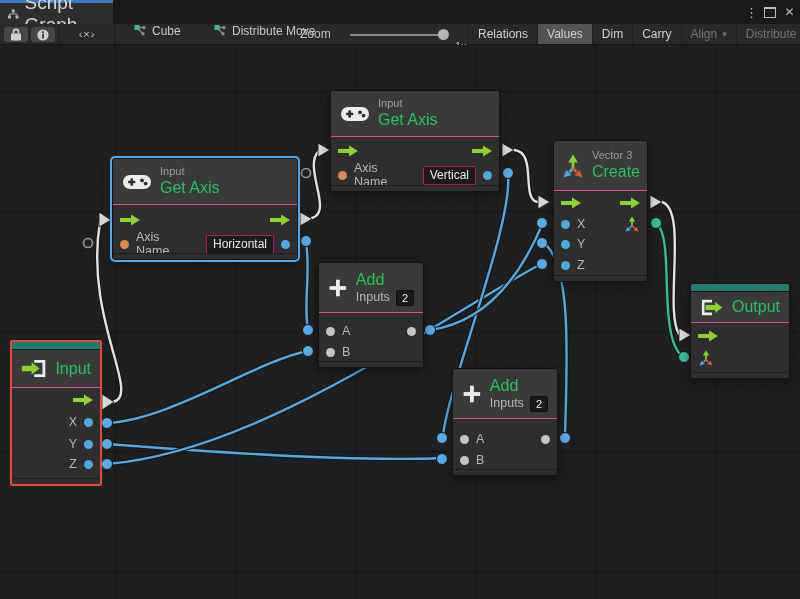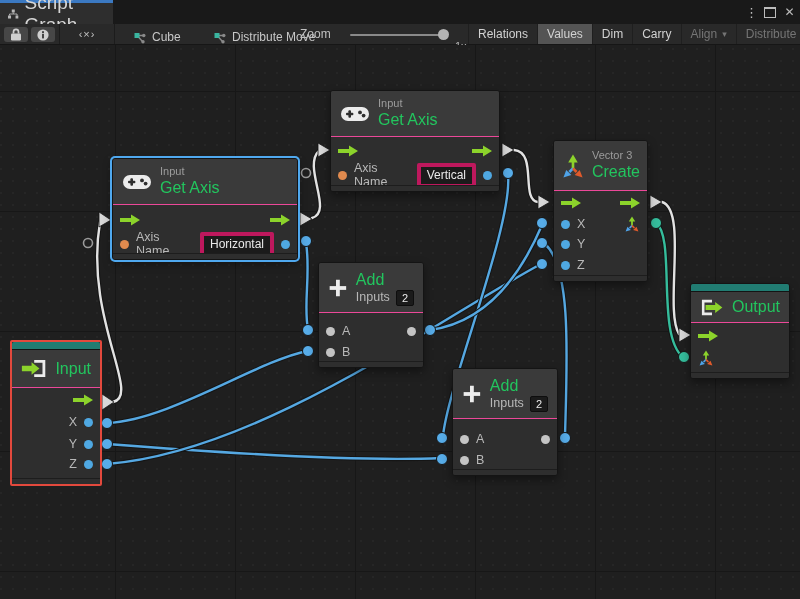--- a/index.html
+++ b/index.html
@@ -17,21 +17,21 @@
   .closex{font-size:12px;width:13px;text-align:center;}
 
   
   .toolbar{position:absolute;left:0;top:24px;width:800px;height:21px;background:#292929;
            border-bottom:1px solid #161616;box-sizing:border-box;color:#c8c8c8;font-size:12px;}
   .tool-btn{position:absolute;top:3px;height:15px;border-radius:3px;background:#474747;
             display:flex;align-items:center;justify-content:center;}
   .tb-sep{position:absolute;top:0;width:1px;height:20px;background:#1c1c1c;}
   .code-btn{position:absolute;left:62px;top:0;width:50px;height:20px;display:flex;align-items:center;justify-content:center;
             color:#c4c4c4;font-size:11px;letter-spacing:1px;}
-  .crumb{position:absolute;top:0;height:20px;display:flex;align-items:flex-end;gap:6px;color:#c8c8c8;}
+  .crumb{position:absolute;top:0;height:20px;display:flex;align-items:flex-start;gap:6px;color:#c8c8c8;}
   .zoom-label{position:absolute;left:300px;top:0;height:20px;display:flex;align-items:center;color:#c0c0c0;}
   .zoom-track{position:absolute;left:350px;top:10px;width:98px;height:2px;background:#8a8a8a;border-radius:1px;}
   .zoom-handle{position:absolute;left:438px;top:5px;width:11px;height:11px;border-radius:50%;background:#b4b4b4;}
   .zoom-value{position:absolute;left:455px;top:12px;height:20px;display:flex;align-items:center;font-size:11px;color:#b4b4b4;}
   .view-btns{position:absolute;left:468px;top:0;right:0;height:20px;display:flex;align-items:stretch;overflow:hidden;}
   .vbtn{display:flex;align-items:center;padding:0 9px;border-left:1px solid #1f1f1f;color:#d2d2d2;white-space:nowrap;}
   .vbtn.active{background:#545454;}
   .vbtn.disabled{color:#757575;gap:5px;}
   .dd-arrow{font-size:9px;color:#757575;}
 
@@ -58,21 +58,21 @@
   .hdr-col{display:flex;flex-direction:column;justify-content:center;line-height:1.25;}
   .cat{font-size:11px;color:#9c9c9c;}
   .ttl{font-size:16px;color:#22c55e;}
   .tealbar{height:7px;background:#217c72;border-bottom:1px solid #141414;border-radius:2px 2px 0 0;}
   .ftr{position:absolute;left:0;right:0;bottom:0;height:5px;background:#2e2e2e;border-top:1px solid #1d1d1d;border-radius:0 0 2px 2px;}
   .prow{position:absolute;left:0;right:0;height:22px;display:flex;align-items:center;gap:7px;padding:0 7px;box-sizing:border-box;}
   .spacer{flex:1;}
   .dot{width:9px;height:9px;border-radius:50%;flex:none;}
   .dot.blue{background:#4fa8e2;} .dot.orange{background:#e08a4e;} .dot.gray{background:#c4c4c4;}
   .plabel{font-size:12.5px;color:#b8b8b8;}
-  .vfield{background:#1b1b1b;border:4px solid #be185d;border-radius:2px;color:#eaeaea;
+  .vfield{background:#1b1b1b;border:1px solid #be185d;border-radius:2px;color:#eaeaea;
           font-size:12px;padding:1px 6px;line-height:15px;}
   .arrow-green{color:#8cd32b;flex:none;}
   .inputs-row{display:flex;align-items:center;gap:6px;}
   .inputs-field{background:#1b1b1b;border:1px solid #0e0e0e;border-radius:2px;color:#eaeaea;
                 font-size:11px;padding:0 5px;line-height:14px;}
   .hidden-defs{position:absolute;width:0;height:0;overflow:hidden;}
 </style>
 </head>
 <body>
 

